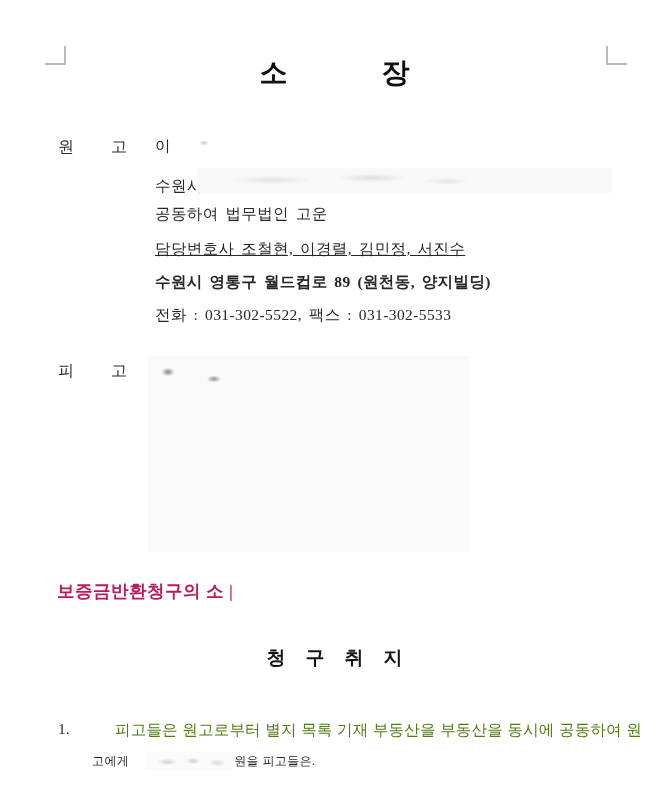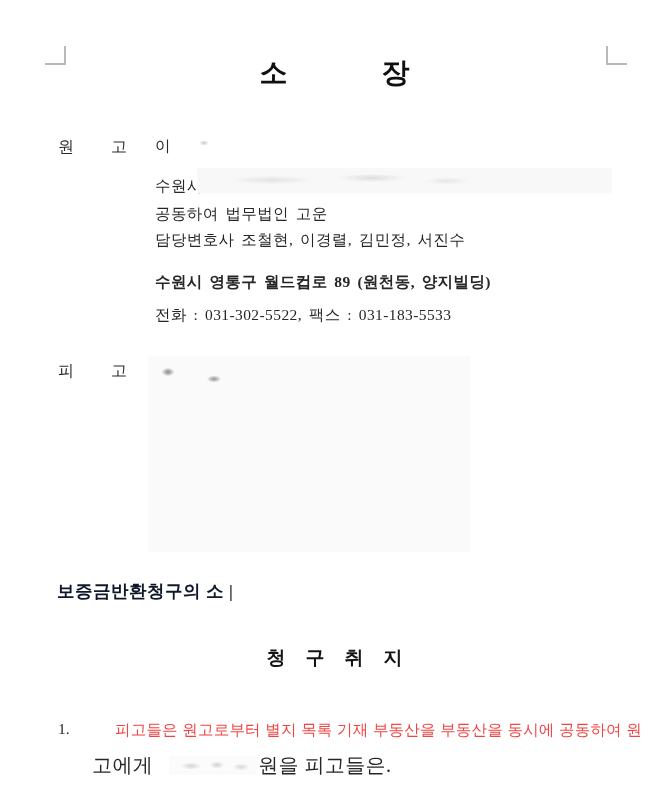--- a/index.html
+++ b/index.html
@@ -37,21 +37,21 @@
 
   
   .content-line {
     position: absolute; left: 155px;
     font-size: 15.5px; letter-spacing: 0.4px; word-spacing: 2.5px;
     color: #262626; white-space: nowrap;
   }
   .r-name     { top: 136px; }
   .r-addr     { top: 176px; }
   .r-rep      { top: 204px; }
-  .r-atty     { top: 230px; }
+  .r-atty     { top: 239px; text-decoration: underline; }
   .r-firmaddr { top: 272px; font-weight: bold; }
   .r-contact  { top: 305px; }
   .bold { font-weight: normal; }
 
   
   .redact { position: absolute; background: #f8f8f8; border-radius: 2px; }
   .redact-name {
     left: 196px; top: 137px; width: 28px; height: 14px; background: transparent;
     background-image: radial-gradient(ellipse 7px 4px at 8px 6px, #c9c9c9, transparent 70%);
     filter: blur(0.5px);
@@ -70,44 +70,44 @@
     background-image:
       radial-gradient(ellipse 9px 6px at 20px 16px, #85808a, transparent 72%),
       radial-gradient(ellipse 10px 5px at 66px 23px, #968e9a, transparent 72%);
     filter: blur(0.4px);
   }
 
   
   .case-title {
     position: absolute; left: 57px; top: 579px;
     font-size: 17.5px; font-weight: bold; letter-spacing: 0.5px;
-    color: #0f172a; white-space: nowrap;
+    color: #be185d; white-space: nowrap;
   }
   .case-title .cursor { font-weight: bold; margin-left: 5px; }
 
   
   .claim-heading {
     position: absolute; top: 645px; left: 0; width: 669px;
     display: flex; justify-content: center; gap: 20px;
     font-size: 19px; font-weight: bold; color: #141414;
   }
 
   
   .claim-number { position: absolute; left: 58px; top: 720px; font-size: 15.5px; color: #262626; }
   .claim-line1 {
     position: absolute; left: 115px; top: 720px; width: 527px;
-    font-size: 15.5px; letter-spacing: 0.2px; color: #ef4444;
+    font-size: 15.5px; letter-spacing: 0.2px; color: #4d7c0f;
     text-align: justify; text-align-last: justify; white-space: nowrap;
     display: flex; justify-content: space-between;
   }
   .claim-line1 span { flex: none; }
   .claim-line2 {
     position: absolute; left: 92px; top: 752px;
     display: flex; align-items: center;
-    font-size: 20px; letter-spacing: 0.4px; color: #262626; white-space: nowrap;
+    font-size: 12px; letter-spacing: 0.4px; color: #262626; white-space: nowrap;
   }
   .redact-amt {
     width: 88px; height: 19px; margin-left: 16px; margin-right: 1px;
     background: #fbfbfb; border-radius: 2px;
     background-image:
       radial-gradient(ellipse 14px 5px at 22px 10px, #d2d2d8, transparent 72%),
       radial-gradient(ellipse 10px 5px at 48px 9px, #cfcfd5, transparent 72%),
       radial-gradient(ellipse 12px 5px at 72px 11px, #d8d8dc, transparent 72%);
     filter: blur(0.7px);
   }
@@ -136,21 +136,21 @@
   <div class="redact redact-addr"></div>
 
   <div class="content-line r-rep">
     <span>공동하여</span>
     <span> </span>
     <span class="bold">법무법인 고운</span>
   </div>
 
   <div class="content-line r-atty">담당변호사 조철현, 이경렬, 김민정, 서진수</div>
   <div class="content-line r-firmaddr">수원시 영통구 월드컵로 89 (원천동, 양지빌딩)</div>
-  <div class="content-line r-contact">전화 : 031-302-5522, 팩스 : 031-183-5533</div>
+  <div class="content-line r-contact">전화 : 031-302-5522, 팩스 : 031-302-5533</div>
 
   <div class="party-label defendant">
     <span>피</span>
     <span>고</span>
   </div>
   <div class="redact redact-def"></div>
 
   <div class="case-title">
     <span>보증금반환청구의 소</span><span class="cursor">|</span>
   </div>

